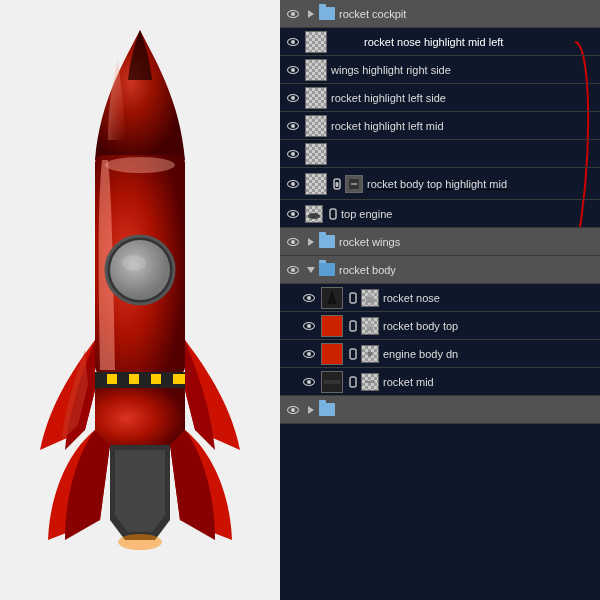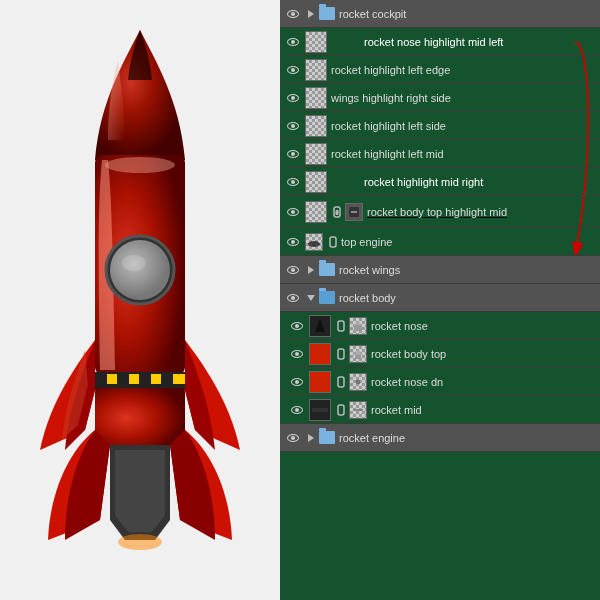--- a/index.html
+++ b/index.html
@@ -29,21 +29,21 @@
       position: absolute;
       top: 0;
       left: 50%;
       transform: translateX(-50%);
     }
 
     
     .right-panel {
       width: 320px;
       height: 600px;
-      background: #14532d;
+      background: #0f172a;
       display: flex;
       flex-direction: column;
       overflow: hidden;
     }
 
     .layers-list {
       flex: 1;
       overflow-y: auto;
       overflow-x: hidden;
     }
@@ -56,21 +56,21 @@
       border-bottom: 1px solid #3a3a3a;
       cursor: pointer;
       position: relative;
     }
 
     .layer-item.group {
       background: #525252;
     }
 
     .layer-item.sub {
-      padding-left: 8px;
+      padding-left: 20px;
     }
 
     .eye-icon {
       width: 18px;
       height: 18px;
       margin-right: 3px;
       display: flex;
       align-items: center;
       justify-content: center;
       flex-shrink: 0;
@@ -336,29 +336,20 @@
     <div class="layer-item">
       <div class="eye-icon">
         <div class="eye-circle">
             <div class="eye-pupil"></div>
           </div>
       </div>
       <div class="layer-thumb checkerboard"></div>
       <span class="layer-name highlight">rocket nose highlight mid left</span>
     </div>
 
-    <div class="layer-item">
-      <div class="eye-icon">
-        <div class="eye-circle">
-            <div class="eye-pupil"></div>
-          </div>
-      </div>
-      <div class="layer-thumb checkerboard"></div>
-      <span class="layer-name">rocket highlight left edge</span>
-    </div>
 
 
     <div class="layer-item">
       <div class="eye-icon">
         <div class="eye-circle">
             <div class="eye-pupil"></div>
           </div>
       </div>
       <div class="layer-thumb checkerboard"></div>
       <span class="layer-name">wings highlight right side</span>
@@ -384,21 +375,20 @@
       <span class="layer-name">rocket highlight left mid</span>
     </div>
 
     <div class="layer-item">
       <div class="eye-icon">
         <div class="eye-circle">
             <div class="eye-pupil"></div>
           </div>
       </div>
       <div class="layer-thumb checkerboard"></div>
-      <span class="layer-name highlight">rocket highlight mid right</span>
     </div>
 
     <div class="layer-item" style="height:32px;text-decoration:underline;">
       <div class="eye-icon">
         <div class="eye-circle">
             <div class="eye-pupil"></div>
           </div>
       </div>
       <div class="layer-thumb checkerboard"></div>
       <div class="link-icon">
@@ -517,21 +507,21 @@
       <div class="link-icon">
         <svg width="10" height="14" viewBox="0 0 10 14">
             <rect x="2" y="2" width="6" height="10" rx="2" fill="none" stroke="#bbb" stroke-width="1.5"></rect>
           </svg>
       </div>
       <div class="layer-thumb checkerboard" style="width:18px;height:18px;">
         <svg width="14" height="14" viewBox="0 0 14 14">
             <rect x="5" y="5" width="4" height="4" fill="#777"></rect>
           </svg>
       </div>
-      <span class="layer-name">rocket nose dn</span>
+      <span class="layer-name">engine body dn</span>
     </div>
 
     <div class="layer-item sub">
       <div class="eye-icon">
         <div class="eye-circle">
             <div class="eye-pupil"></div>
           </div>
       </div>
       <div class="layer-thumb dark">
         <svg width="20" height="20" viewBox="0 0 20 20">
@@ -554,17 +544,16 @@
     <div class="layer-item group">
       <div class="eye-icon">
         <div class="eye-circle">
             <div class="eye-pupil"></div>
           </div>
       </div>
       <div class="expand-icon">
         <div class="tri-right"></div>
       </div>
       <div class="folder-icon"></div>
-      <span class="layer-name">rocket engine</span>
     </div>
 
   </div>
 </div>
 
 </body></html>

